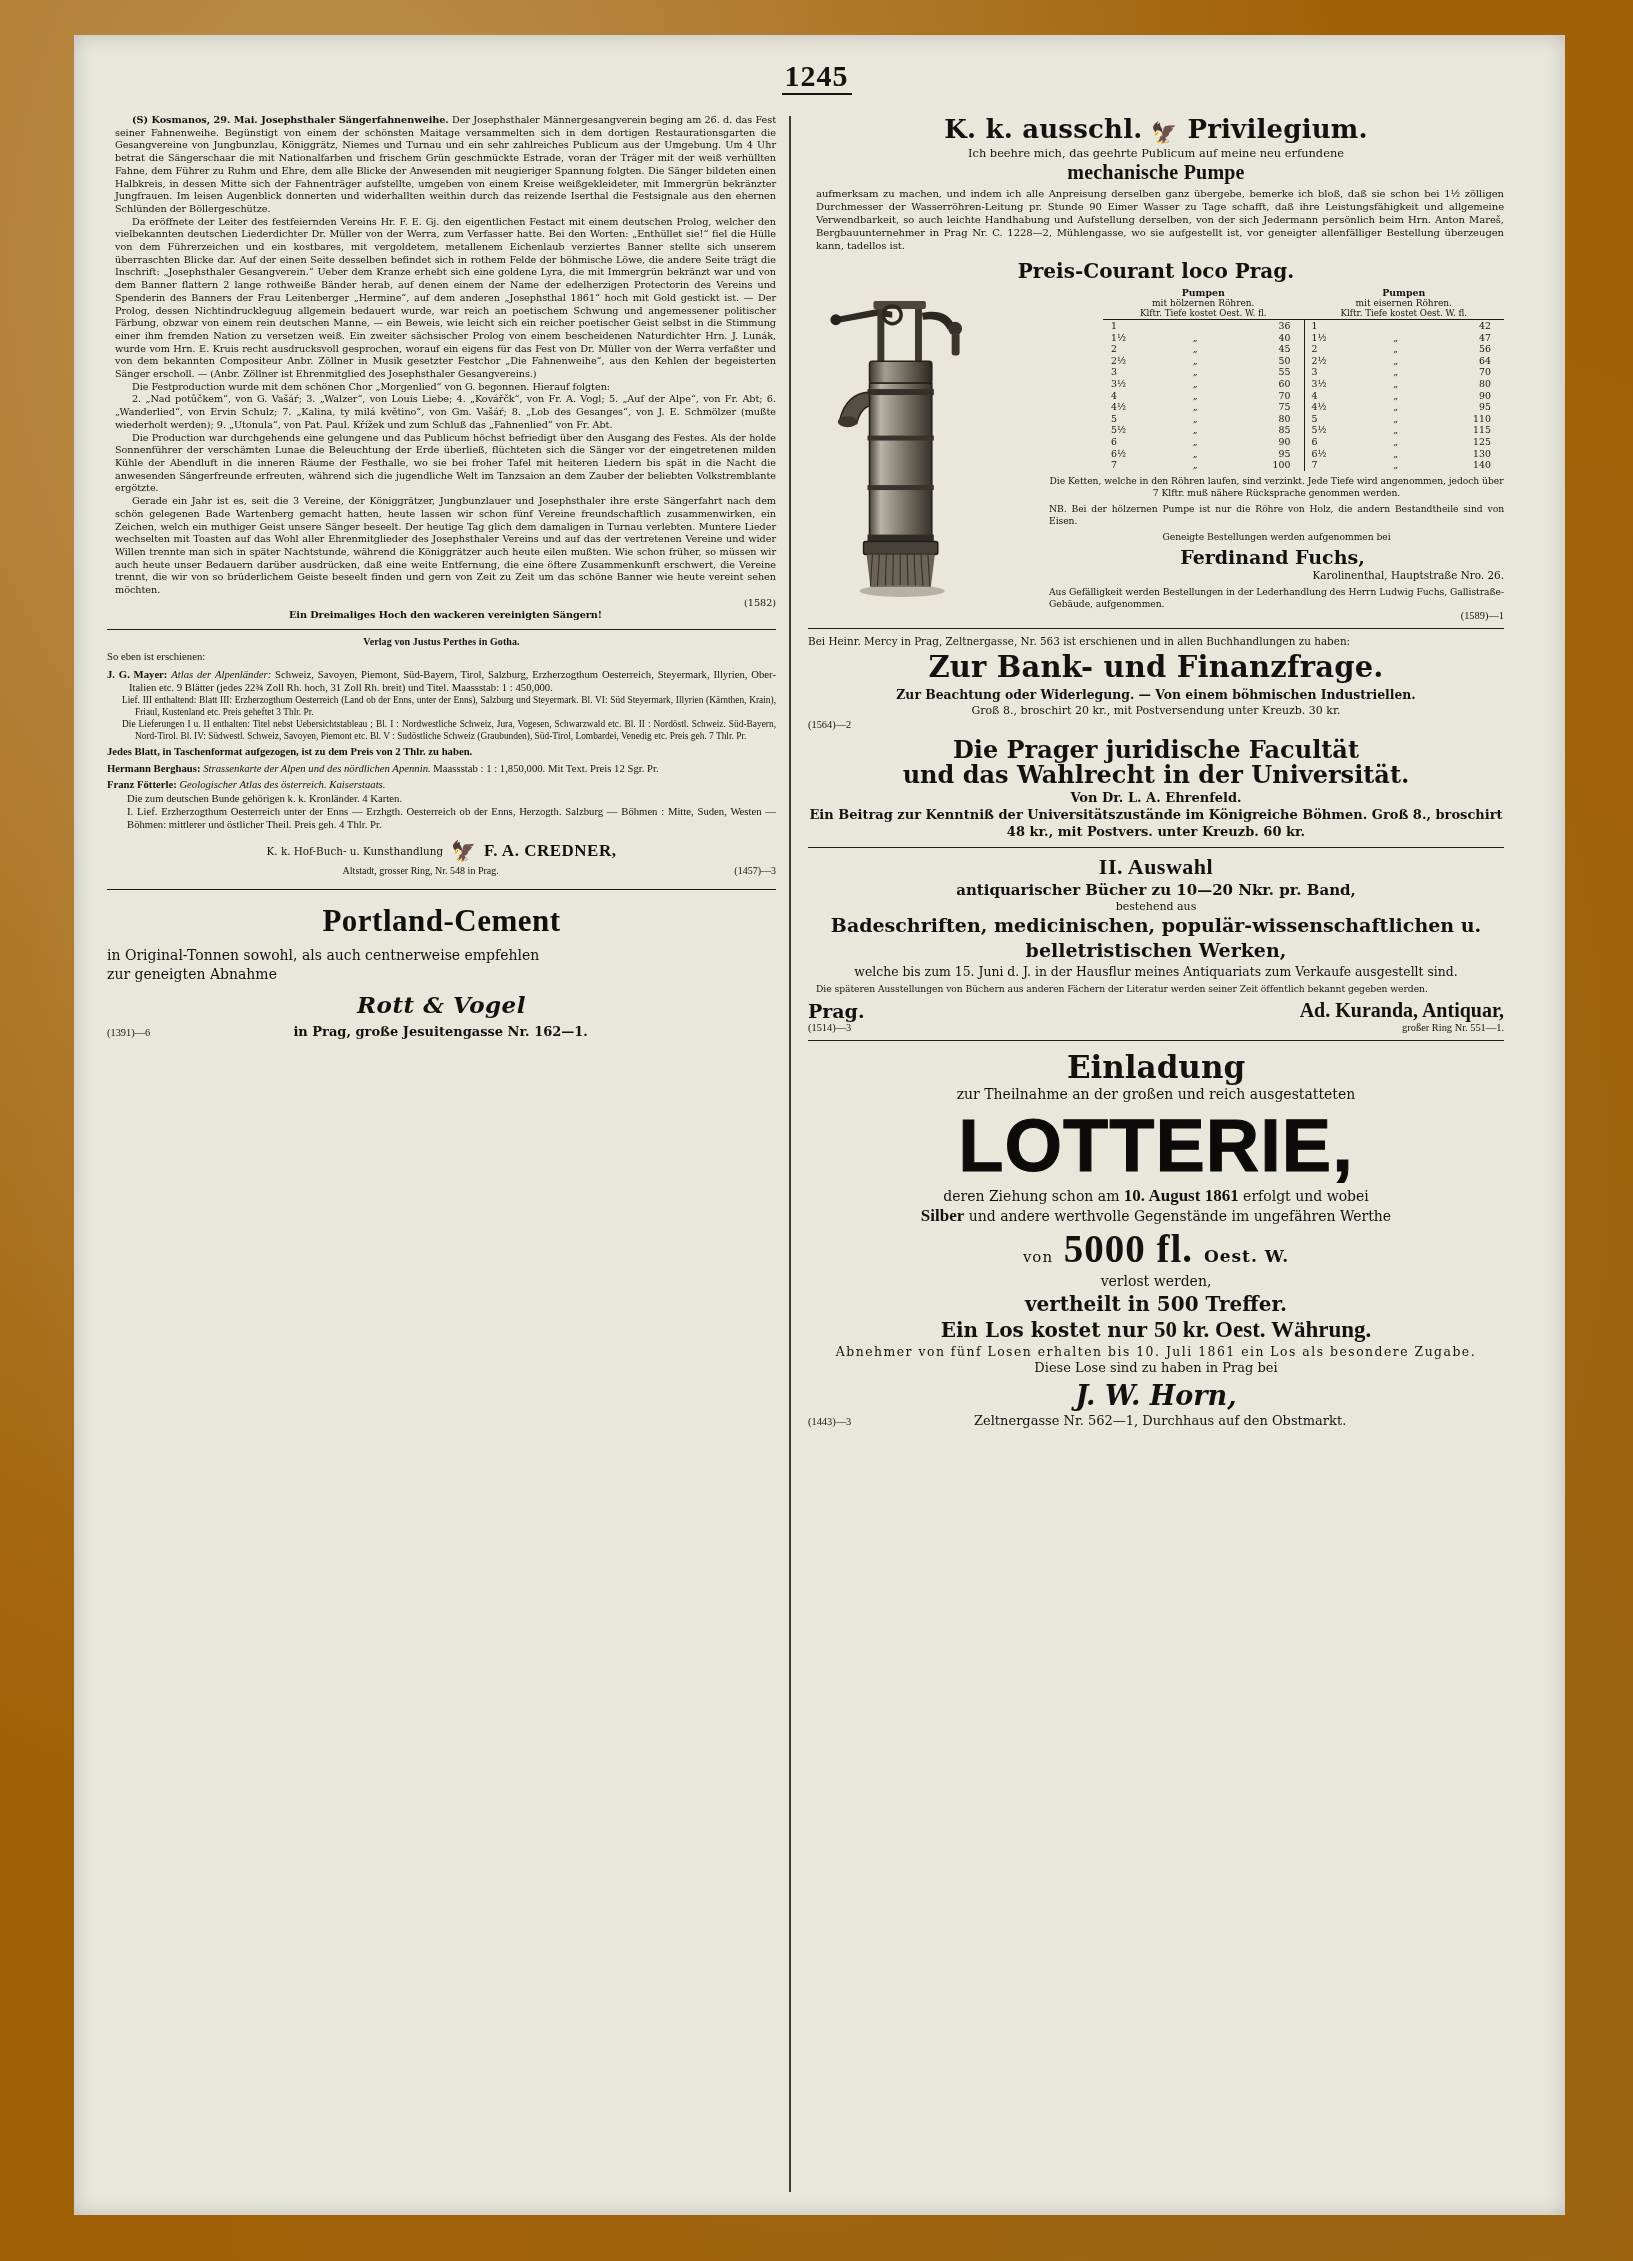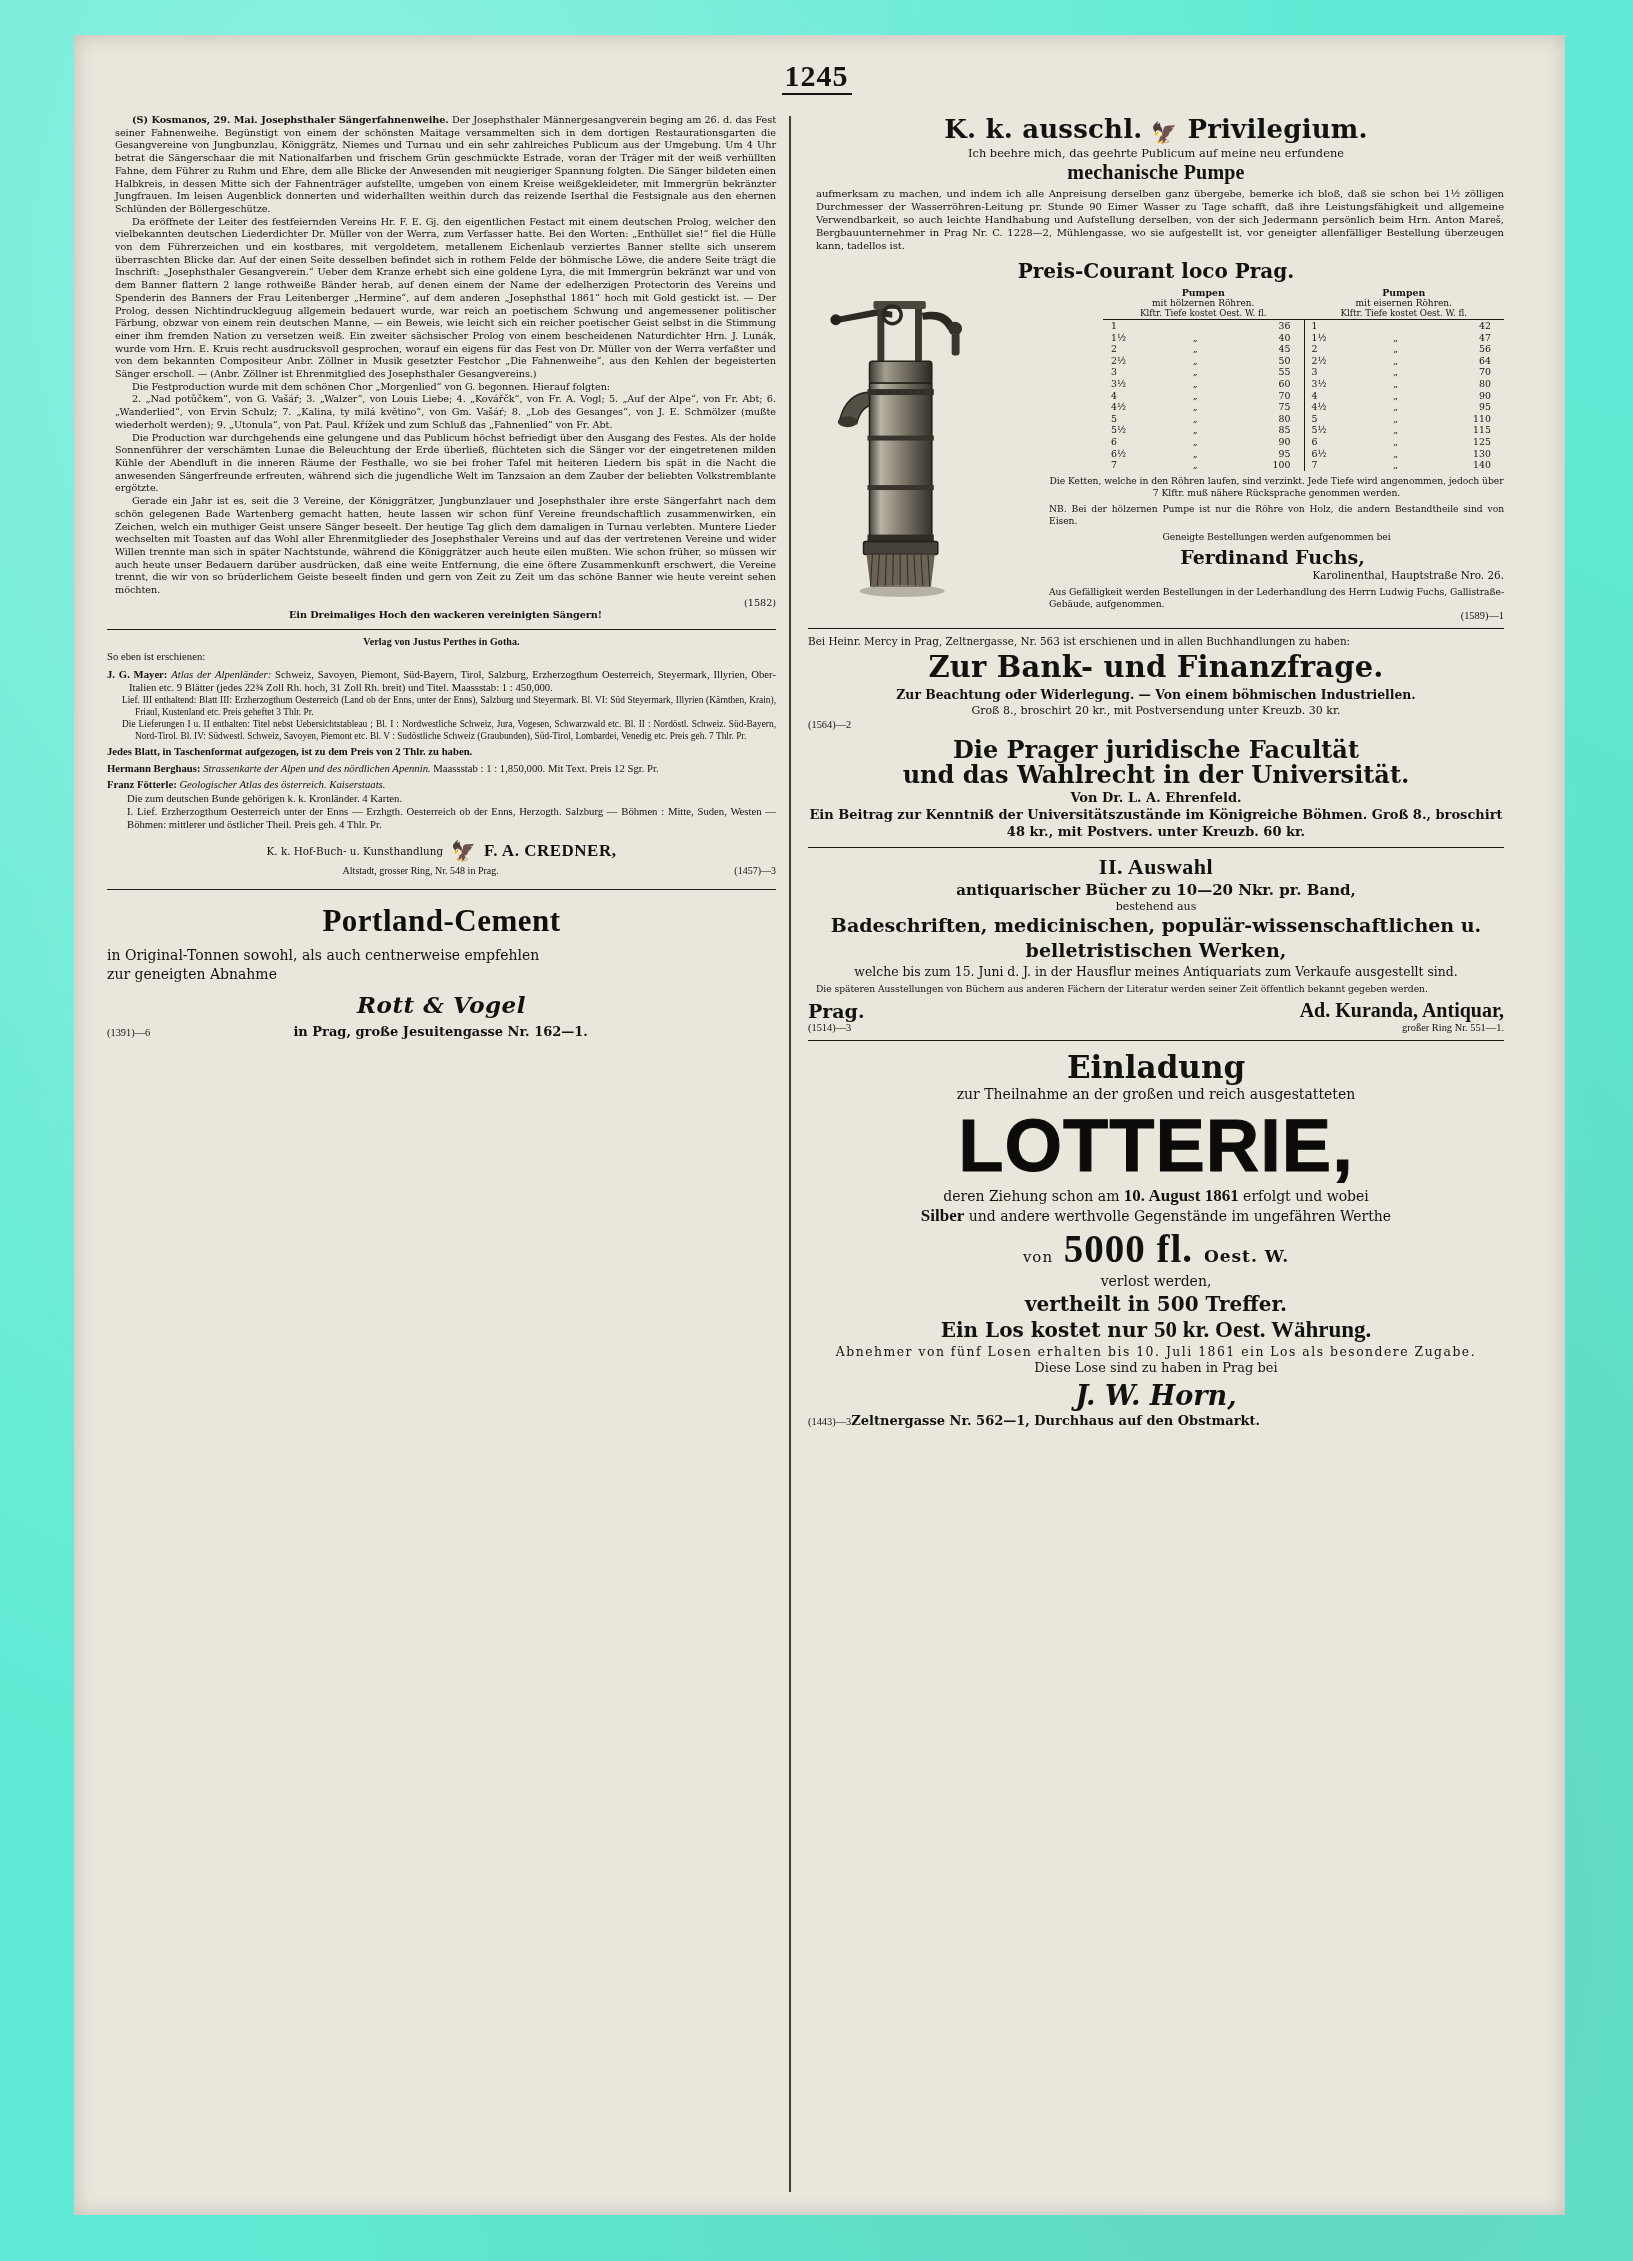--- a/index.html
+++ b/index.html
@@ -4,21 +4,21 @@
 <style>
   html, body {
     margin: 0;
     padding: 0;
     background: #6b6b63;
   }
   .page {
     position: relative;
     width: 1633px;
     height: 2261px;
-    background: #5eead4;
+    background: #a16207;
     overflow: hidden;
     font-family: "Liberation Serif", serif;
     color: #141210;
   }
   
   .page::before {
     content: "";
     position: absolute;
     inset: 0;
     background:
@@ -440,23 +440,23 @@
   }
   .horn {
     text-align: center;
     font-family: "DejaVu Serif", serif;
     font-weight: bold;
     font-style: italic;
     font-size: 27px;
     margin-top: 5px;
   }
   .horn-addr {
-    text-align: left;
-    font-family: "DejaVu Serif", serif;
-    font-weight: bold;
+    text-align: center;
+    font-family: "DejaVu Serif", serif;
+    font-weight: normal;
     font-size: 13px;
   }
   .bottom-row {
     display: flex;
     justify-content: space-between;
     align-items: baseline;
   }
   .tiny-code { font-family: "Liberation Serif", serif; font-size: 10.4px; }
 </style>
 </head>

